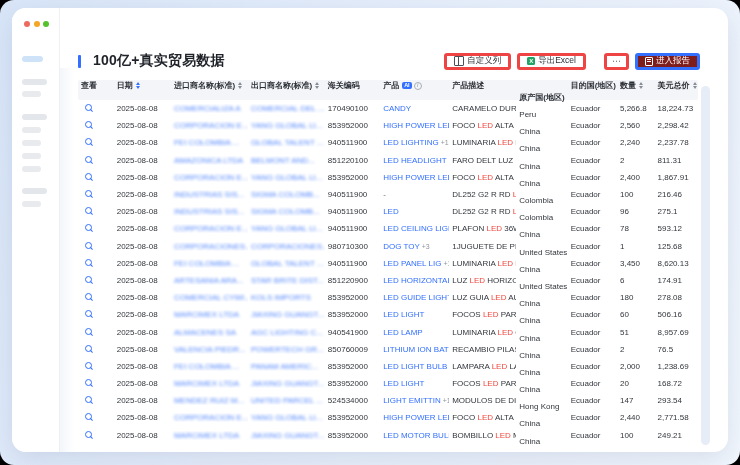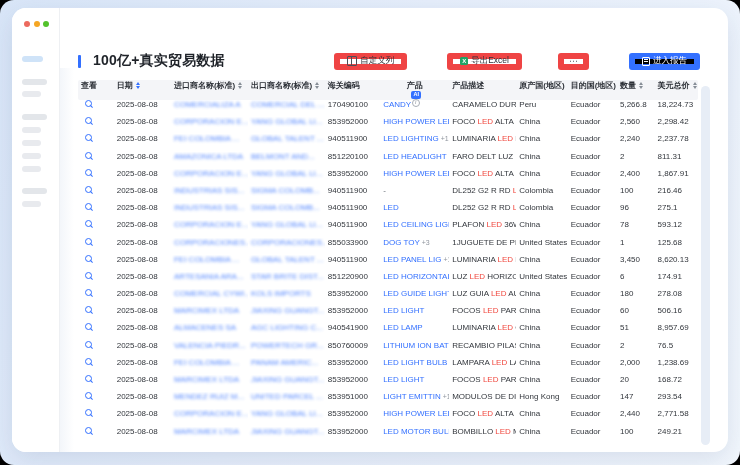--- a/index.html
+++ b/index.html
@@ -16,38 +16,38 @@
   .skel.norm{width:19px;}
   .skel.active{width:21px;background:#cfe3f8;}
   
   .content{position:absolute;left:48px;top:0;right:0;bottom:0;}
   .content::before{content:"";position:absolute;left:0;top:60px;bottom:0;width:14px;background:linear-gradient(to right,#f3f6fa,rgba(255,255,255,0));}
   .toolbar{display:flex;align-items:center;margin:44px 28px 0 18px;height:18px;}
   .titlewrap{display:flex;align-items:center;gap:12px;}
   .accent{width:3px;height:13px;background:#3370ff;border-radius:1px;}
   .title{font-size:14px;font-weight:bold;color:#1f2329;letter-spacing:.2px;white-space:nowrap;}
   .btns{margin-left:auto;display:flex;align-items:center;gap:6px;}
-  .btn{display:inline-flex;align-items:center;gap:3px;height:17px;padding:0 7px;border:6px solid #ef4444;border-radius:3px;background:#fff;font-size:8.5px;color:#2b2f36;white-space:nowrap;cursor:pointer;margin-left:34px;}
+  .btn{display:inline-flex;align-items:center;gap:3px;height:17px;padding:0 7px;border:3px solid #ef4444;border-radius:3px;background:#fff;font-size:8.5px;color:#2b2f36;white-space:nowrap;cursor:pointer;}
   .btn.more{padding:0 5px;font-size:9px;color:#4a4f57;}
-  .btn.primary{background:#000000;border-color:#3370ff;color:#fff;}
-  .grp{display:flex;gap:2px;}
+  .btn.primary{background:#7f1d1d;border-color:#3370ff;color:#fff;}
+  .grp{display:flex;gap:18px;}
   
   .ic-cols{width:8px;height:8px;border:1px solid #4a4f57;border-radius:1px;position:relative;}
   .ic-cols::before{content:"";position:absolute;left:2.5px;top:0;bottom:0;width:1px;background:#4a4f57;}
   .ic-excel{width:8px;height:8px;background:#21a366;border-radius:1.5px;color:#fff;font-size:6px;font-weight:bold;display:inline-flex;align-items:center;justify-content:center;line-height:1;}
   .ic-doc{width:6px;height:7px;border:1px solid #fff;border-radius:1px;position:relative;}
   .ic-doc::before{content:"";position:absolute;left:1px;top:1.5px;right:1px;height:1px;background:#fff;box-shadow:0 2px 0 #fff;}
   
   .table{position:relative;margin:10px 0 0 18px;width:620px;font-size:8px;}
   .thead{display:flex;align-items:flex-start;height:20px;background:#f4f5f8;border-radius:2px;font-weight:bold;color:#2b2f36;}
   .th{display:flex;align-items:center;padding:0 3px;box-sizing:border-box;white-space:nowrap;overflow:hidden;}
-  .tr{display:flex;height:17.2px;background:#fff;}
+  .tr{display:flex;align-items:center;height:17.2px;background:#fff;}
   .td{padding:0 3px;box-sizing:border-box;white-space:nowrap;overflow:hidden;color:#32363c;}
   .c0{width:28px;}.c1{width:58px;margin-left:8px;}.c2{width:78px;}.c3{width:78px;}.c4{width:56px;}
-  .c5{width:70px;flex-direction:column;}.c6{width:68px;}.c7{width:52px;}.c8{width:50px;}.c9{width:38px;}.c10{width:44px;}
+  .c5{width:70px;}.c6{width:68px;}.c7{width:52px;margin-top:12px;}.c8{width:50px;}.c9{width:38px;}.c10{width:44px;}
   .link{color:#3370ff;}
   .masked{color:#3370ff;filter:blur(1.4px);opacity:.85;}
   .red{color:#f0483f;}
   .dash{color:#646a73;}
   .extra{color:#8f959e;margin-left:2px;font-size:7px;}
   .mag{position:relative;display:inline-block;width:5px;height:5px;border:1px solid #3370ff;border-radius:50%;margin-left:4px;}
   .mag::after{content:"";position:absolute;width:3px;height:1px;background:#3370ff;transform:rotate(45deg);right:-2px;bottom:-1px;}
   .sort{display:inline-flex;flex-direction:column;gap:1.5px;margin-left:3px;flex:none;}
   .sort i{display:block;width:0;height:0;border-left:2.5px solid transparent;border-right:2.5px solid transparent;}
   .sort .up{border-bottom:3px solid #868d96;}
@@ -272,21 +272,21 @@
                 <div class="td c7">China</div>
                 <div class="td c8">Ecuador</div>
                 <div class="td c9">78</div>
                 <div class="td c10">593.12</div>
               </div>
               <div class="tr">
                 <div class="td c0"><span class="mag"></span></div>
                 <div class="td c1">2025-08-08</div>
                 <div class="td c2"><span class="masked">CORPORACIONES...</span></div>
                 <div class="td c3"><span class="masked">CORPORACIONES...</span></div>
-                <div class="td c4">855033900</div>
+                <div class="td c4">980710300</div>
                 <div class="td c5"><span class="link">DOG TOY</span><span class="extra">+3</span></div>
                 <div class="td c6"><span>1JUGUETE DE PERR</span></div>
                 <div class="td c7">United States</div>
                 <div class="td c8">Ecuador</div>
                 <div class="td c9">1</div>
                 <div class="td c10">125.68</div>
               </div>
               <div class="tr">
                 <div class="td c0"><span class="mag"></span></div>
                 <div class="td c1">2025-08-08</div>
@@ -389,21 +389,21 @@
                 <div class="td c7">China</div>
                 <div class="td c8">Ecuador</div>
                 <div class="td c9">20</div>
                 <div class="td c10">168.72</div>
               </div>
               <div class="tr">
                 <div class="td c0"><span class="mag"></span></div>
                 <div class="td c1">2025-08-08</div>
                 <div class="td c2"><span class="masked">MENDEZ RUIZ M...</span></div>
                 <div class="td c3"><span class="masked">UNITED PARCEL ...</span></div>
-                <div class="td c4">853951000</div>
+                <div class="td c4">524534000</div>
                 <div class="td c5"><span class="link">LIGHT EMITTIN</span><span class="extra">+1</span></div>
                 <div class="td c6"><span>MODULOS DE DIOD</span></div>
                 <div class="td c7">Hong Kong</div>
                 <div class="td c8">Ecuador</div>
                 <div class="td c9">147</div>
                 <div class="td c10">293.54</div>
               </div>
               <div class="tr">
                 <div class="td c0"><span class="mag"></span></div>
                 <div class="td c1">2025-08-08</div>

